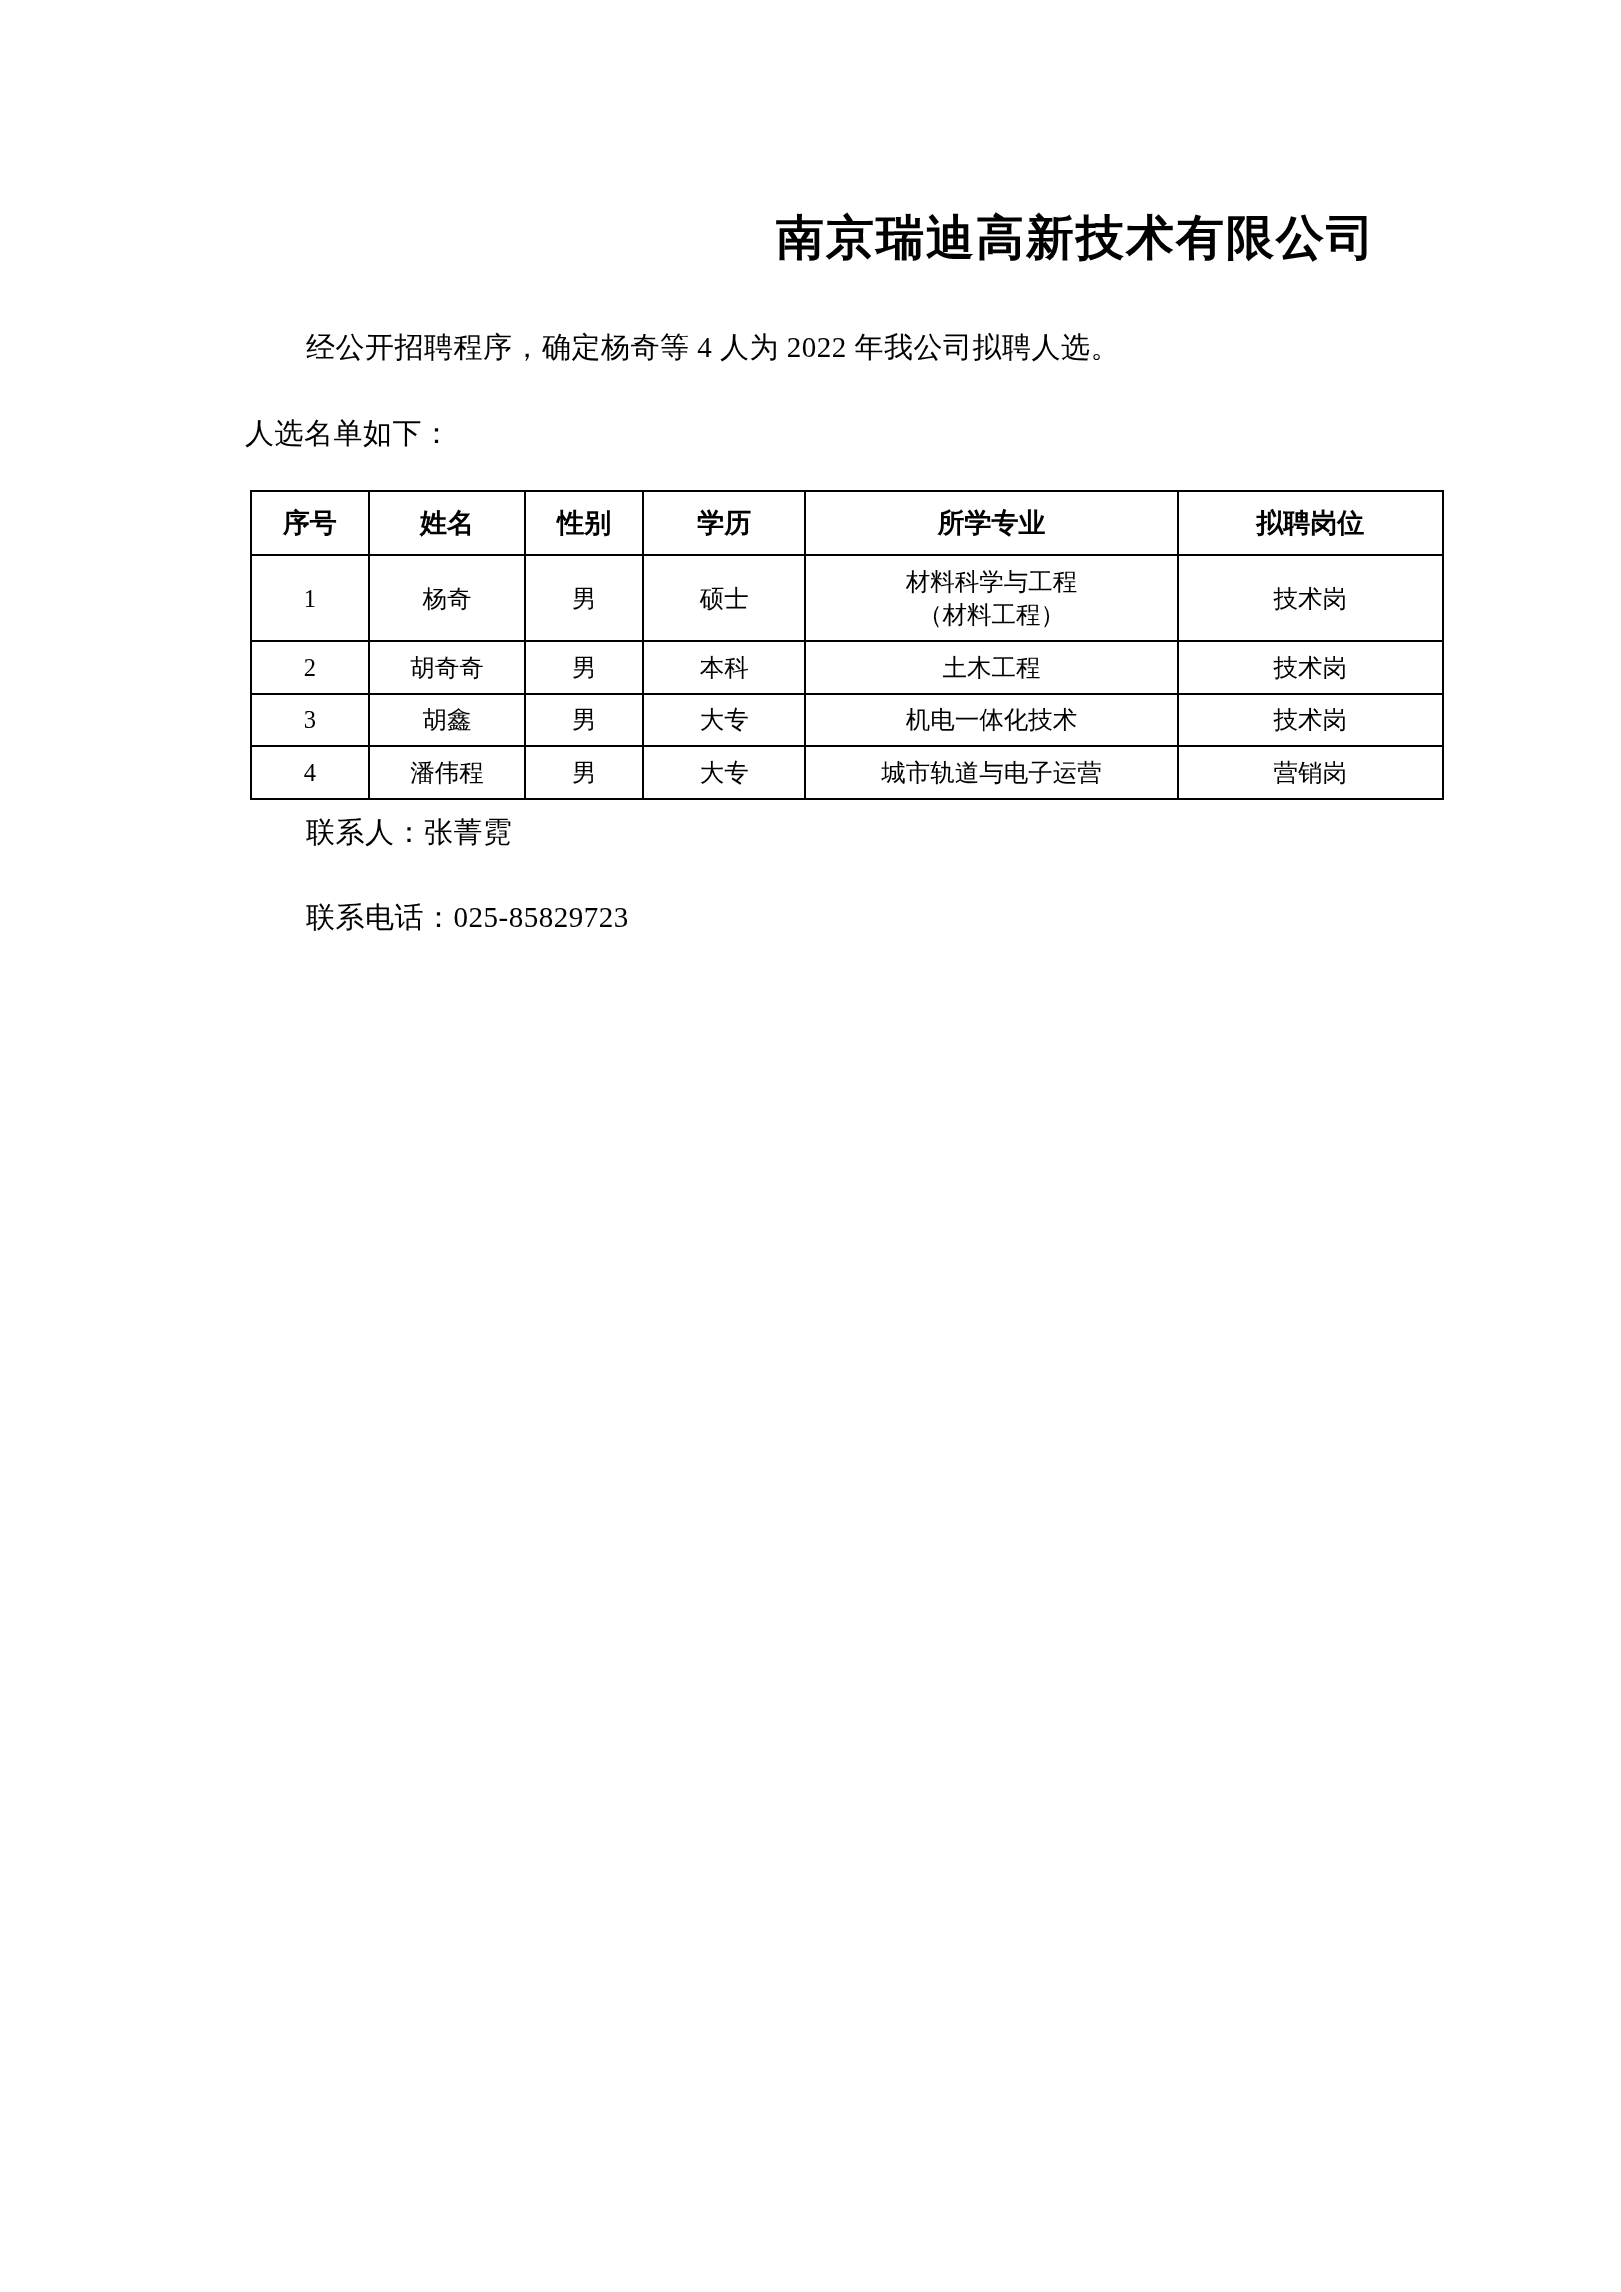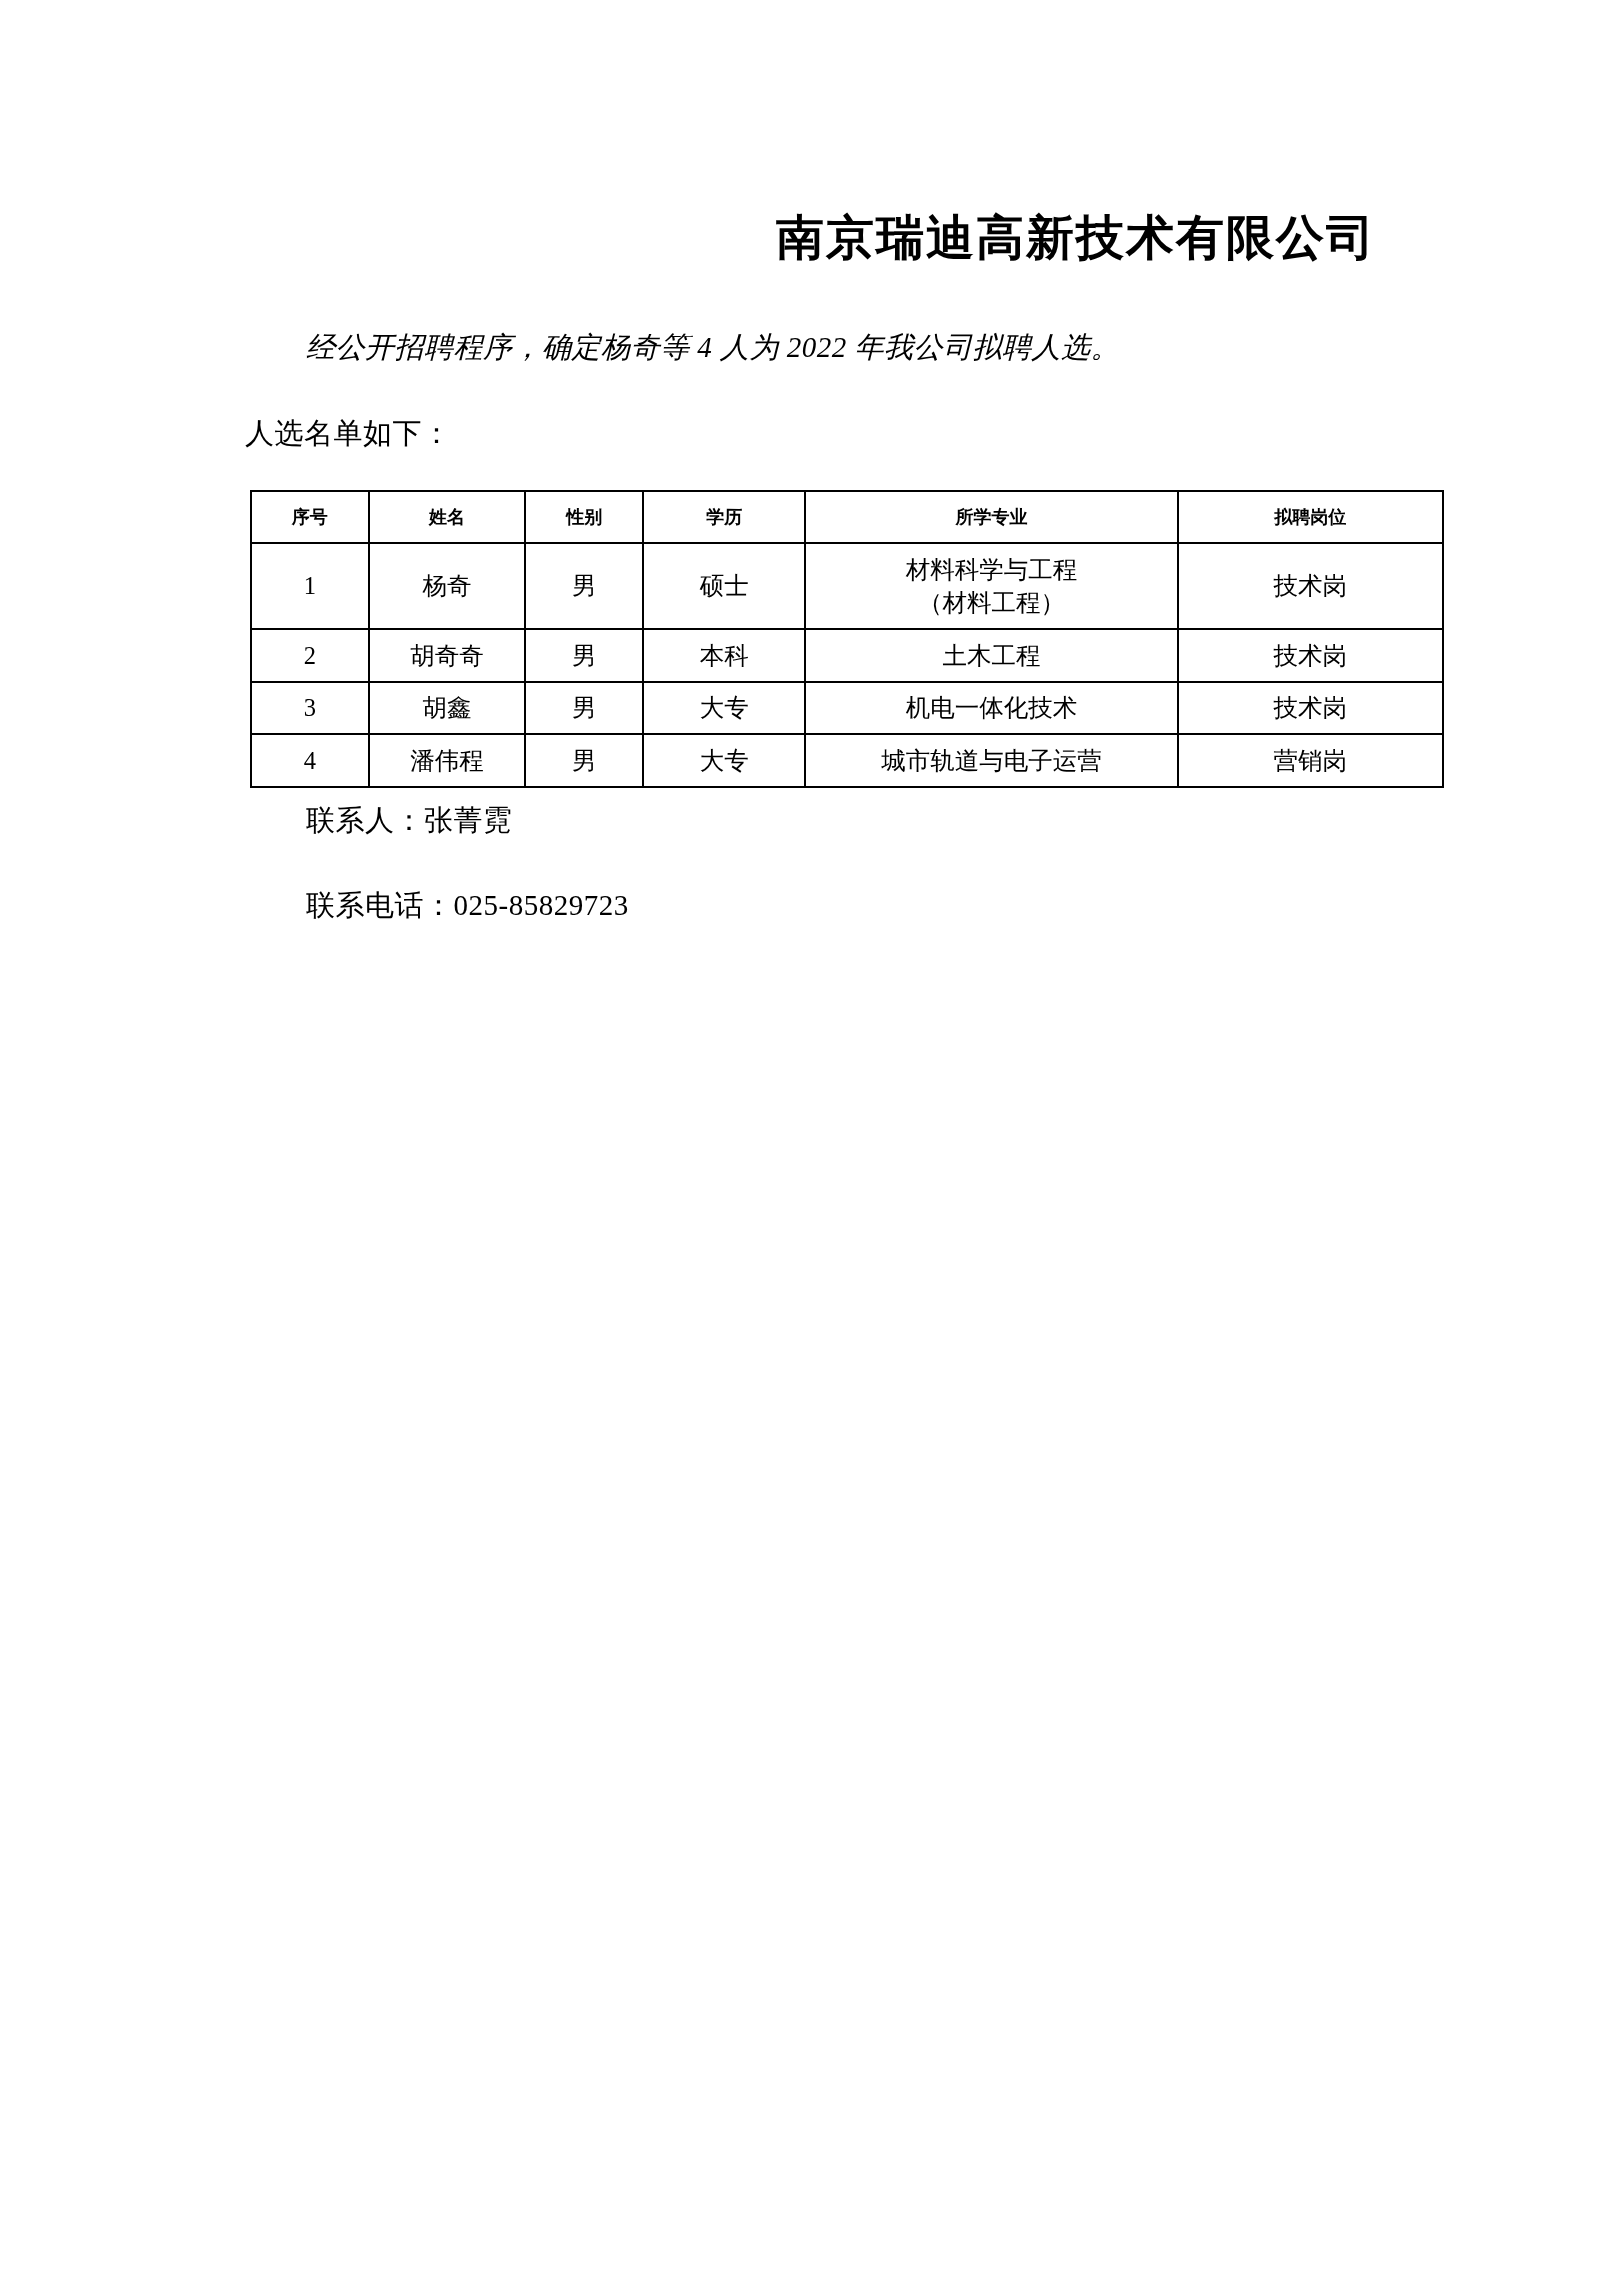--- a/index.html
+++ b/index.html
@@ -36,21 +36,20 @@
   .body-text {
     font-size: 29px;
     line-height: 1.95;
     letter-spacing: 0.5px;
   }
   .para-indent {
     text-indent: 61px;
   }
   .p1 {
     margin-top: 44px;
-    font-style: italic;
   }
   .p2 {
     margin-top: 5.9px;
   }
   table.roster {
     border-collapse: collapse;
     width: 1132px;
     margin: 15.7px 0 0 4.9px;
     table-layout: fixed;
   }
@@ -58,21 +57,21 @@
     border: 2px solid #000000;
     text-align: center;
     vertical-align: middle;
     font-size: 24.5px;
     font-weight: normal;
     padding: 8.8px 3.9px;
     line-height: 1.35;
   }
   table.roster thead th {
     font-weight: bold;
-    font-size: 18px;
+    font-size: 27px;
     padding: 12.7px 3.9px;
     border-radius: 7px;
   }
   .col-no    { width: 108px; }
   .col-name  { width: 147px; }
   .col-sex   { width: 108px; }
   .col-edu   { width: 152px; }
   .col-major { width: 363px; margin-top: 24px; }
   .col-post  { width: 255px; }
   .cell-two-line { line-height: 1.35; }

